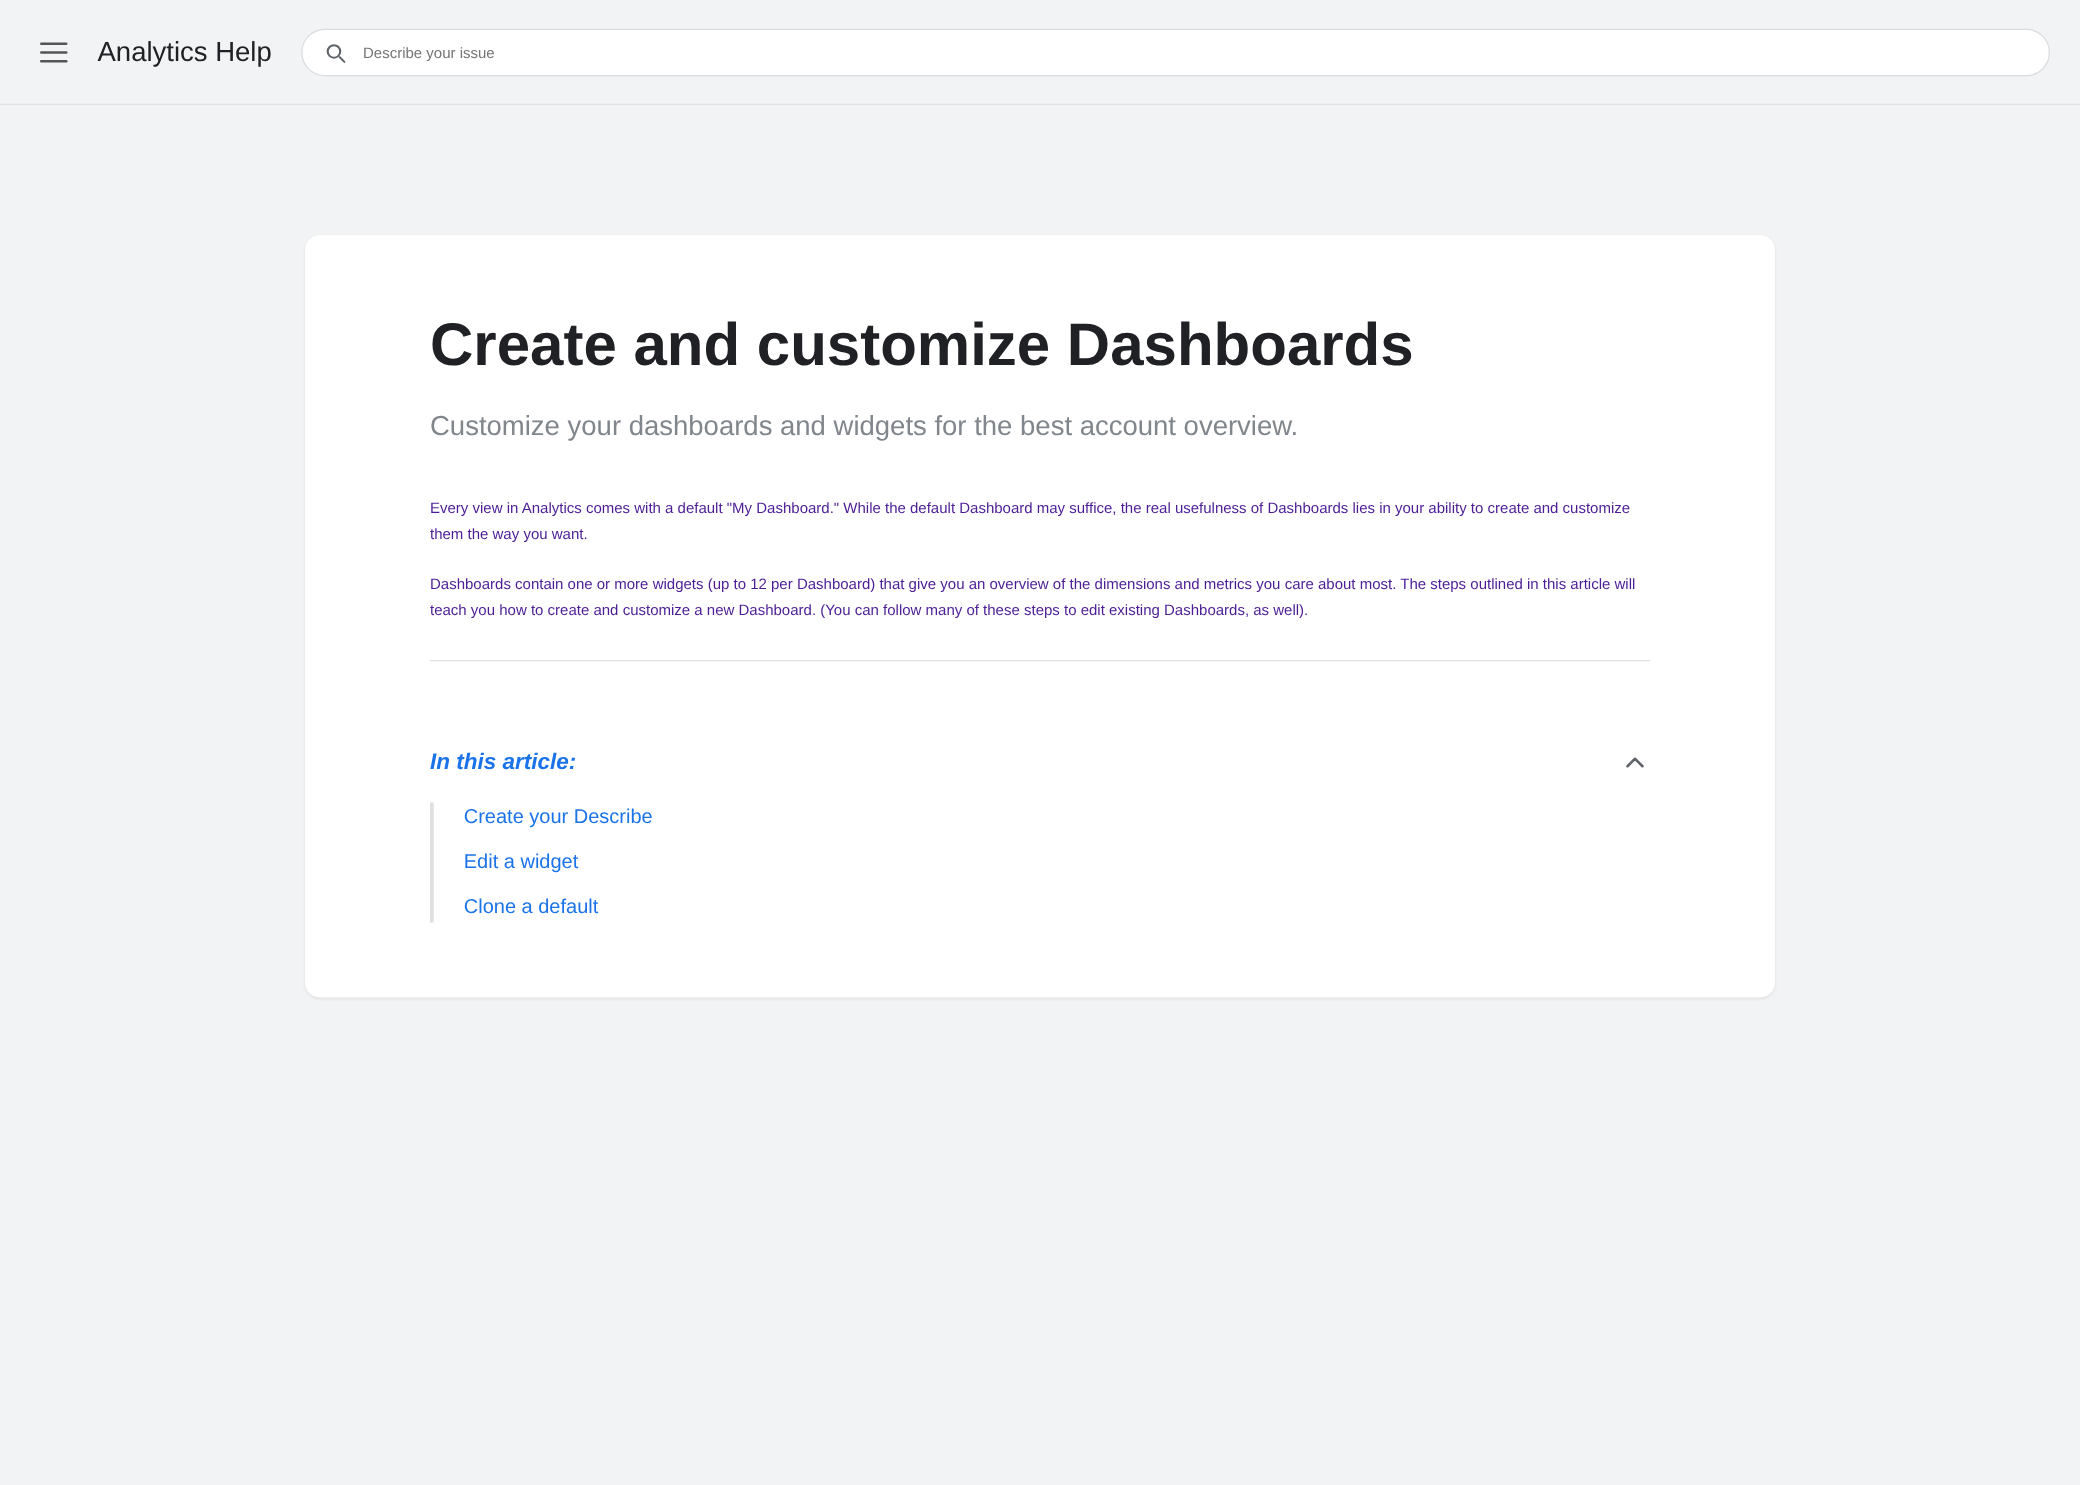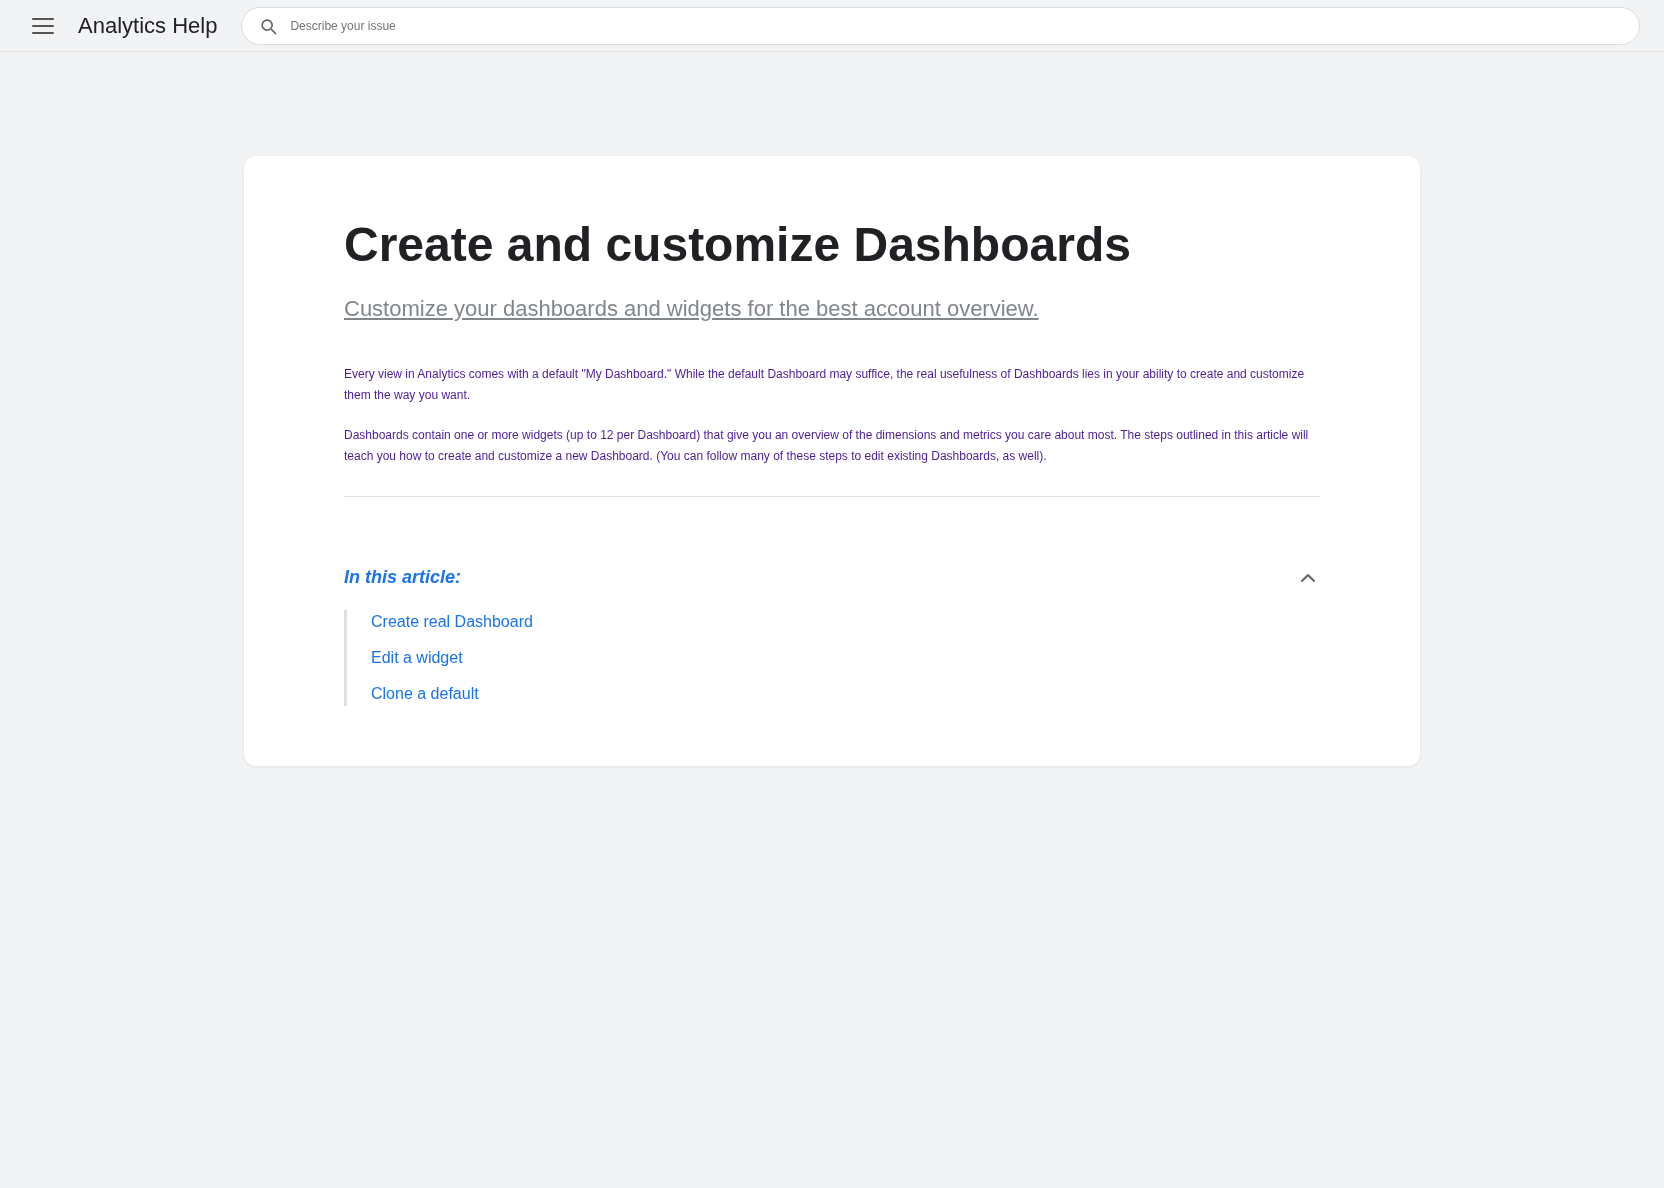--- a/index.html
+++ b/index.html
@@ -13,21 +13,21 @@
       background-color: #f1f3f4;
       min-height: 1188px;
       width: 1664px;
     }
 
     
     .header {
       display: flex;
       align-items: center;
       background-color: #f1f3f4;
-      height: 52px;
+      height: 84px;
       padding: 0 24px;
       gap: 16px;
       border-bottom: 1px solid #e0e0e0;
     }
 
     .header-menu-icon {
       display: flex;
       flex-direction: column;
       gap: 5px;
       cursor: pointer;
@@ -114,21 +114,20 @@
       line-height: 1.2;
       margin-bottom: 20px;
     }
 
     .article-subtitle {
       font-size: 22px;
       color: #80868b;
       font-weight: 400;
       line-height: 1.4;
       margin-bottom: 40px;
-      text-decoration: underline;
     }
 
     .article-body-paragraph {
       font-size: 12px;
       color: #4c1d95;
       line-height: 1.7;
       margin-bottom: 20px;
     }
 
     .article-divider {
@@ -213,20 +212,20 @@
 
     <div class="in-this-article">
       <div class="in-this-article-header">
         <span class="in-this-article-label">In this article:</span>
         <svg class="chevron-up-icon" viewBox="0 0 24 24" fill="none" xmlns="http://www.w3.org/2000/svg">
           <polyline points="18 15 12 9 6 15" stroke="#5f6368" stroke-width="2" stroke-linecap="round" stroke-linejoin="round"></polyline>
         </svg>
       </div>
 
       <div class="in-this-article-list">
-        <a class="toc-link" href="#">Create real Dashboard</a>
+        <a class="toc-link" href="#">Create your Describe</a>
         <a class="toc-link" href="#">Edit a widget</a>
         <a class="toc-link" href="#">Clone a default</a>
       </div>
     </div>
 
   </article>
 </main>
 
 </body></html>

